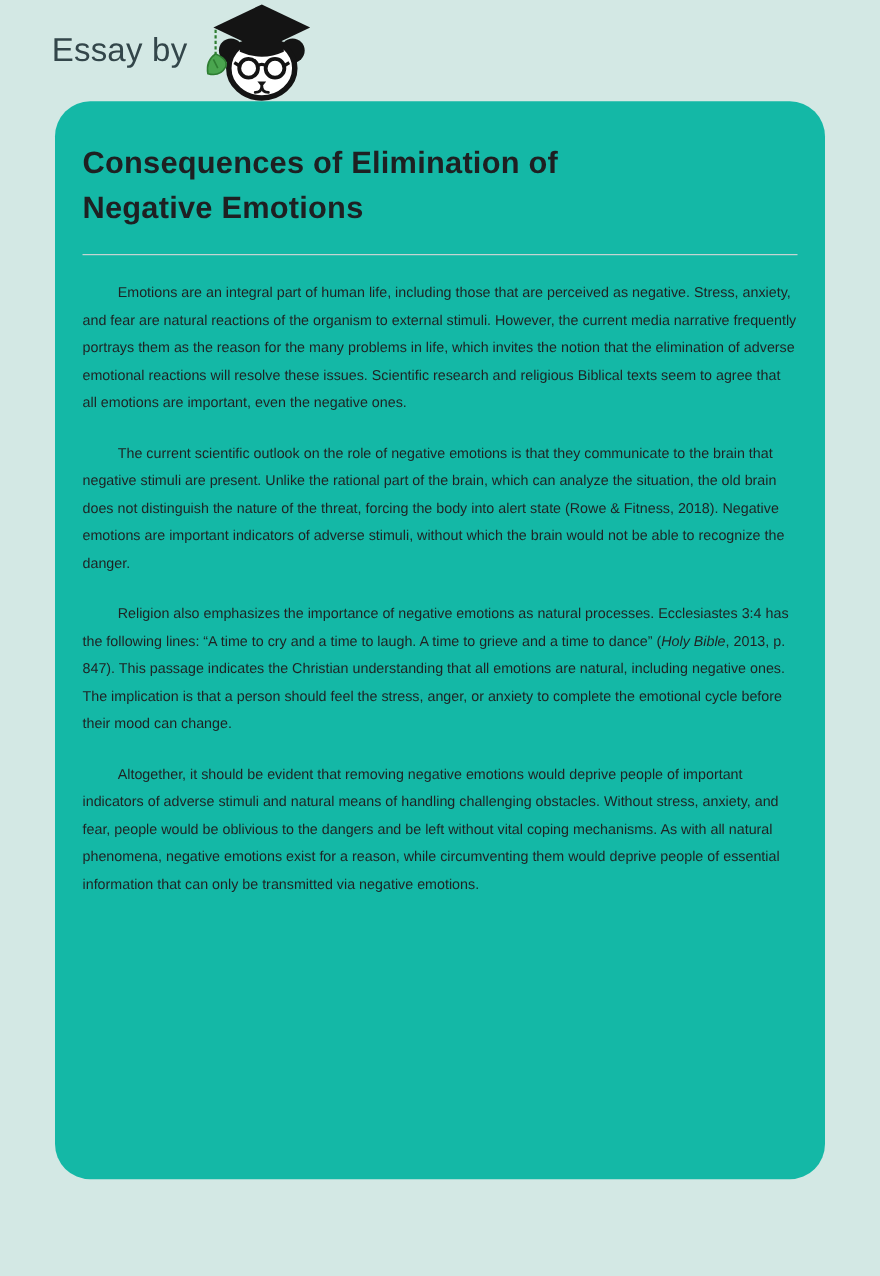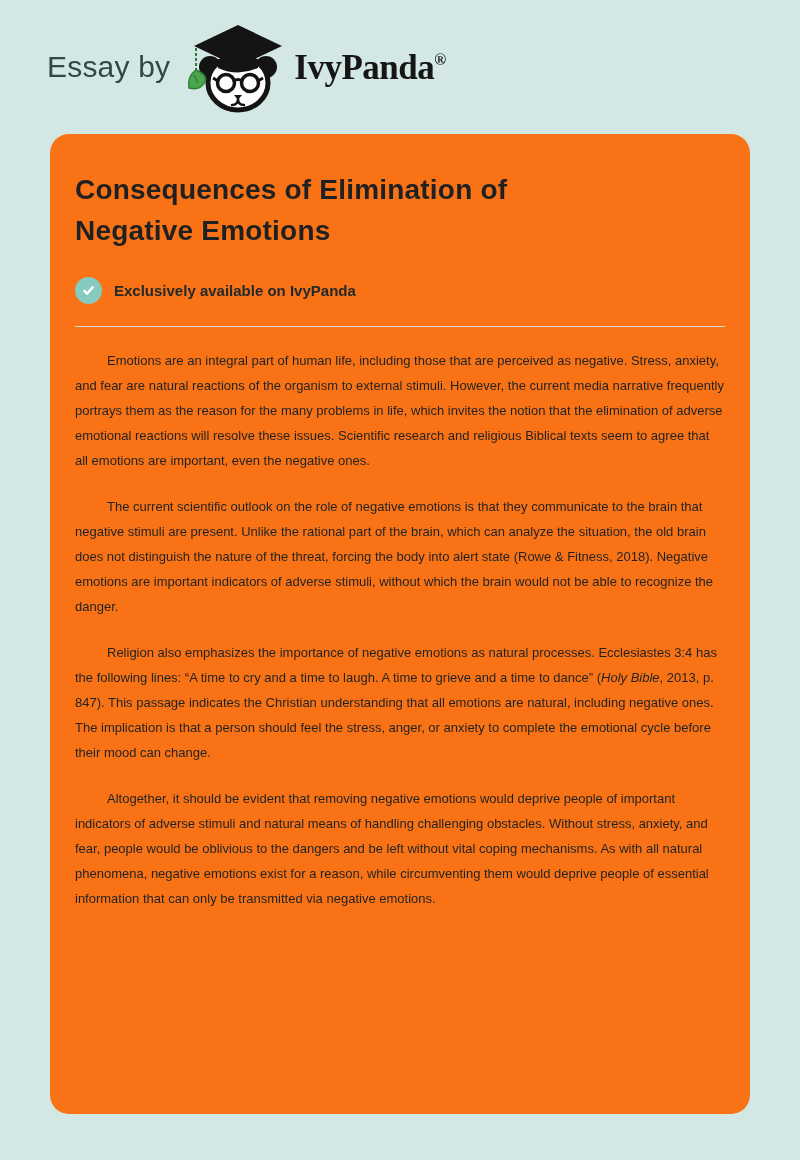--- a/index.html
+++ b/index.html
@@ -9,21 +9,21 @@
   body {
     width: 800px;
     height: 1160px;
     background: #d3e8e4;
     font-family: "Liberation Sans", sans-serif;
     -webkit-font-smoothing: antialiased;
   }
   .header {
     display: flex;
     align-items: center;
-    height: 134px;
+    height: 92px;
     padding-left: 47px;
     box-sizing: border-box;
   }
   .header-prefix {
     font-size: 30px;
     color: #33464a;
     margin-right: 14px;
     letter-spacing: 0.2px;
   }
   .logo {
@@ -40,22 +40,22 @@
     letter-spacing: -0.5px;
     line-height: 1;
   }
   .brand sup {
     font-size: 16px;
     font-weight: 700;
     vertical-align: 14px;
   }
   .card {
     margin: 0 50px;
-    background: #f97316;
-    border-radius: 19px;
+    background: #14b8a6;
+    border-radius: 32px;
     padding: 36px 25px 118px 25px;
     box-sizing: border-box;
     min-height: 980px;
   }
   .title {
     margin: 0;
     font-size: 28px;
     line-height: 1.45;
     font-weight: 700;
     color: #1e2022;
@@ -128,34 +128,25 @@
 
       <polygon points="54,2 98,23 54,44 10,23" fill="#141414"></polygon>
       <path d="M34 36 v9 q20 9 40 0 v-9 z" fill="#141414"></path>
 
       <path d="M12 25 v22" stroke="#2e7d32" stroke-width="2" stroke-dasharray="3 2"></path>
 
       <path d="M12 47 q-9 6 -7 18 q11 3 16 -6 q3 -7 -9 -12 z" fill="#4aa54f" stroke="#2e7d32" stroke-width="1.5"></path>
       <path d="M10 52 l4 8" stroke="#2e7d32" stroke-width="1.5" fill="none"></path>
     </svg>
   </span>
-  <span class="brand"><span>IvyPanda</span><sup>®</sup></span>
 </div>
 
 <div class="card">
   <h1 class="title">Consequences of Elimination of Negative Emotions</h1>
 
-  <div class="badge-row">
-    <span class="badge-circle">
-      <svg viewBox="0 0 14 14" xmlns="http://www.w3.org/2000/svg">
-        <polyline points="2.5,7.5 5.5,10.5 11.5,3.5" fill="none" stroke="#ffffff" stroke-width="2.6" stroke-linecap="round" stroke-linejoin="round"></polyline>
-      </svg>
-    </span>
-    <span class="badge-label">Exclusively available on IvyPanda</span>
-  </div>
 
   <hr class="divider">
 
   <p class="para"><span>Emotions are an integral part of human life, including those that are perceived as negative. Stress, anxiety, and fear are natural reactions of the organism to external stimuli. However, the current media narrative frequently portrays them as the reason for the many problems in life, which invites the notion that the elimination of adverse emotional reactions will resolve these issues. Scientific research and religious Biblical texts seem to agree that all emotions are important, even the negative ones.</span></p>
 
   <p class="para"><span>The current scientific outlook on the role of negative emotions is that they communicate to the brain that negative stimuli are present. Unlike the rational part of the brain, which can analyze the situation, the old brain does not distinguish the nature of the threat, forcing the body into alert state (Rowe &amp; Fitness, 2018). Negative emotions are important indicators of adverse stimuli, without which the brain would not be able to recognize the danger.</span></p>
 
   <p class="para"><span>Religion also emphasizes the importance of negative emotions as natural processes. Ecclesiastes 3:4 has the following lines: “A time to cry and a time to laugh. A time to grieve and a time to dance” (</span><em>Holy Bible</em><span>, 2013, p. 847). This passage indicates the Christian understanding that all emotions are natural, including negative ones. The implication is that a person should feel the stress, anger, or anxiety to complete the emotional cycle before their mood can change.</span></p>
 
   <p class="para"><span>Altogether, it should be evident that removing negative emotions would deprive people of important indicators of adverse stimuli and natural means of handling challenging obstacles. Without stress, anxiety, and fear, people would be oblivious to the dangers and be left without vital coping mechanisms. As with all natural phenomena, negative emotions exist for a reason, while circumventing them would deprive people of essential information that can only be transmitted via negative emotions.</span></p>

